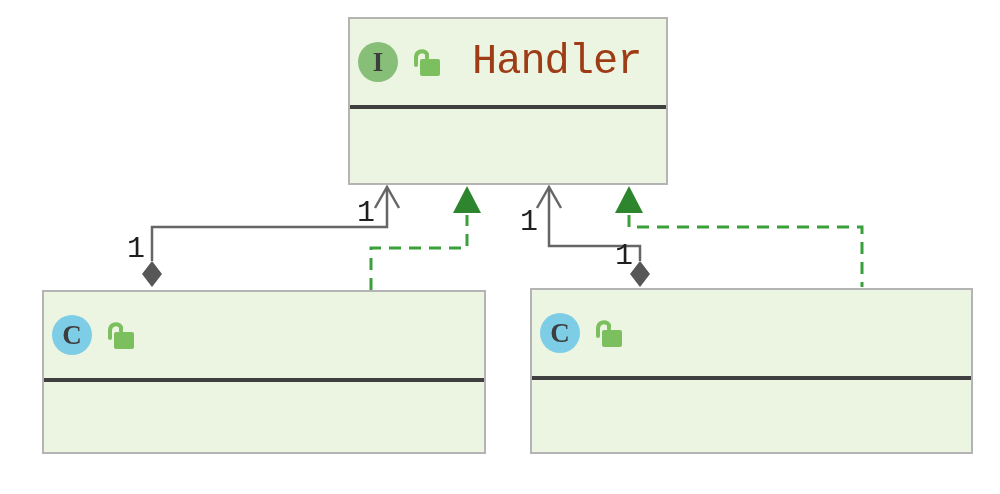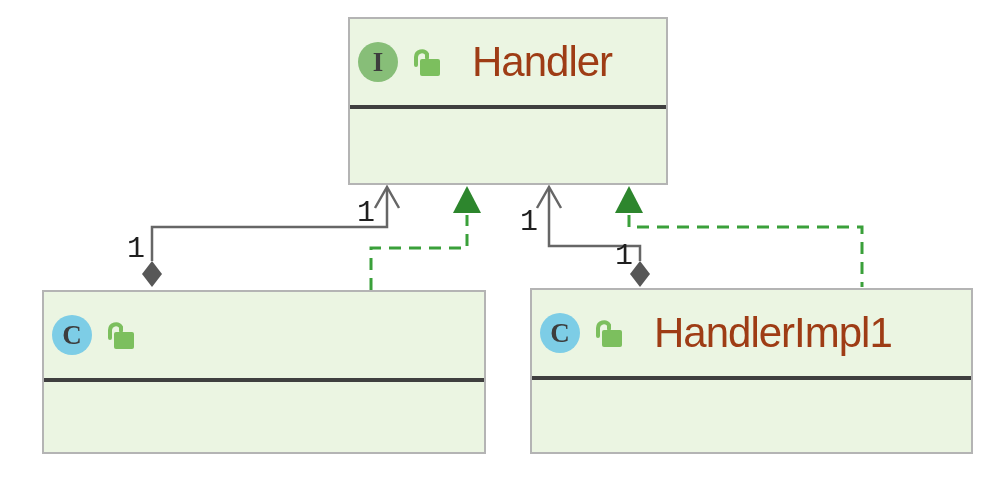--- a/index.html
+++ b/index.html
@@ -18,21 +18,21 @@
   .badge{
     width:40px;height:40px;border-radius:50%;flex:0 0 40px;
     display:flex;align-items:center;justify-content:center;
     font-family:"Liberation Serif",serif;font-weight:bold;font-size:27px;
     color:#3d3d3d;
   }
   .badge.interface{background:#87be78;}
   .badge.class{background:#7dcde6;}
   .lock{margin-left:12px;width:32px;height:32px;flex:0 0 32px;}
   .name{
-    margin-left:30px;font-family:Liberation Sans, sans-serif;
+    margin-left:30px;font-family:Liberation Mono, monospace;
     font-size:42px;color:#9e3c15;white-space:nowrap;letter-spacing:-1px;
   }
   .sep{height:4px;background:#3f3f3f;}
   .body-compartment{flex:1;}
   .edges{position:absolute;left:0;top:0;pointer-events:none;}
   .mult{
     position:absolute;font-family:"Liberation Mono",monospace;
     font-size:30px;line-height:1;color:#1f1f1f;width:28px;text-align:center;
   }
 </style>
@@ -94,19 +94,18 @@
 
   <div class="node" style="left:530px;top:288px;width:443px;height:166px;">
     <div class="title">
       <span class="badge class">C</span>
       <span class="lock">
         <svg width="32" height="32" viewBox="0 0 32 32">
           <path d="M6 19 L6 11 A6 6 0 0 1 17 8 L17 12" fill="none" stroke="#7cbf5e" stroke-width="4" stroke-linecap="round"></path>
           <rect x="10" y="13" width="20" height="17" rx="2" fill="#7cbf5e"></rect>
         </svg>
       </span>
-      <span class="name">HandlerImpl1</span>
     </div>
     <div class="sep"></div>
     <div class="body-compartment"></div>
   </div>
 
 </div>
 
 </body></html>

